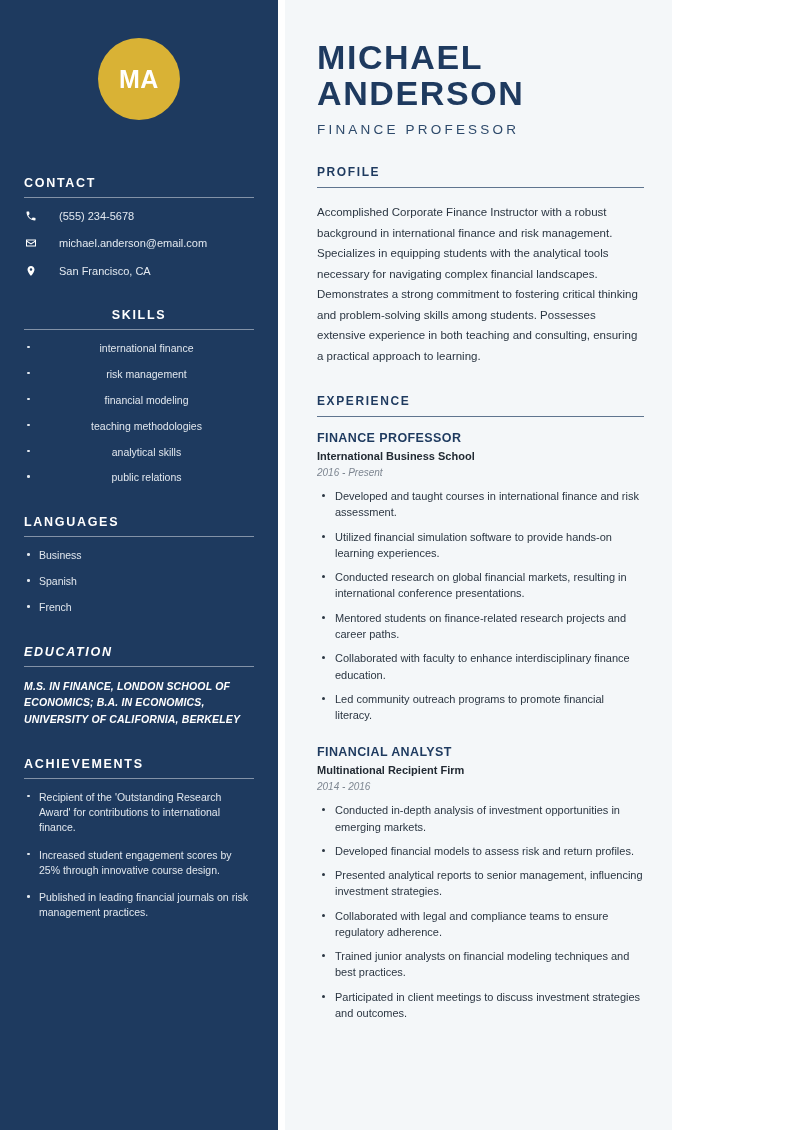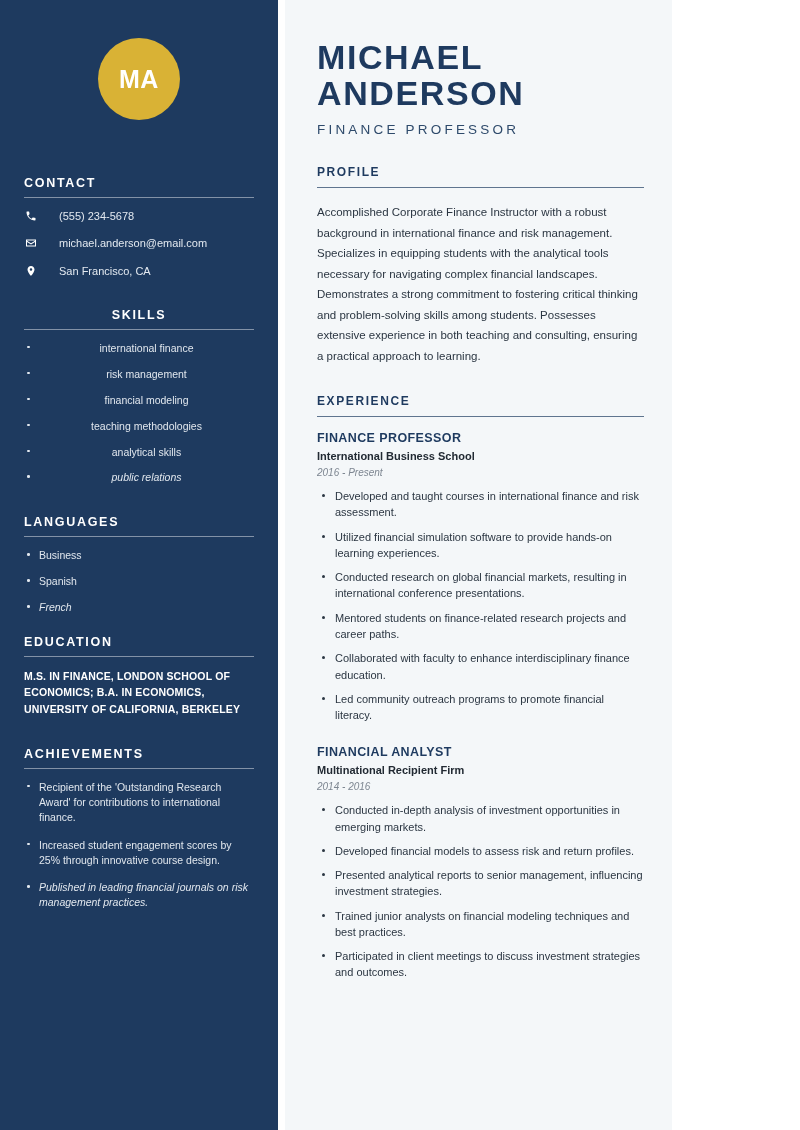--- a/index.html
+++ b/index.html
@@ -76,33 +76,33 @@
     width:13px; height:13px;
     flex:0 0 13px;
     display:flex;
     align-items:center;
     justify-content:center;
   }
   .cicon svg { width:12px; height:12px; fill:#ffffff; display:block; }
 
   .skills-block    { margin-top:30px;text-align:center; }
   .lang-block      { margin-top:30px; }
-  .edu-block       { margin-top:20px; }
+  .edu-block       { margin-top:30px;font-style:italic; }
   .ach-block       { margin-top:30px; }
 
   .side-ul { list-style:none; }
   .side-li {
     position:relative;
     padding-left:15px;
     font-size:10.5px;
     color:#e1e7ee;
     line-height:1.42;
     margin-bottom:11px;
   }
-  .side-li:last-child { margin-bottom:0;font-style:italic; }
+  .side-li:last-child { margin-bottom:0; }
   .side-li::before {
     content:"";
     position:absolute;
     left:3px; top:5px;
     width:2.6px; height:2.6px;
     border-radius:50%;
     background:#e1e7ee;
   }
   .ach-li { margin-bottom:12px; line-height:1.45; }
 
@@ -322,20 +322,21 @@
       </div>
 
       <div class="job">
         <div class="job-title">FINANCIAL ANALYST</div>
         <div class="job-org">Multinational Recipient Firm</div>
         <div class="job-date">2014 - 2016</div>
         <ul class="job-ul">
           <li class="job-li">Conducted in-depth analysis of investment opportunities in emerging markets.</li>
           <li class="job-li">Developed financial models to assess risk and return profiles.</li>
           <li class="job-li">Presented analytical reports to senior management, influencing investment strategies.</li>
+          <li class="job-li">Collaborated with legal and compliance teams to ensure regulatory adherence.</li>
           <li class="job-li">Trained junior analysts on financial modeling techniques and best practices.</li>
           <li class="job-li">Participated in client meetings to discuss investment strategies and outcomes.</li>
         </ul>
       </div>
 
     </section>
 
   </main>
 </div>
 

